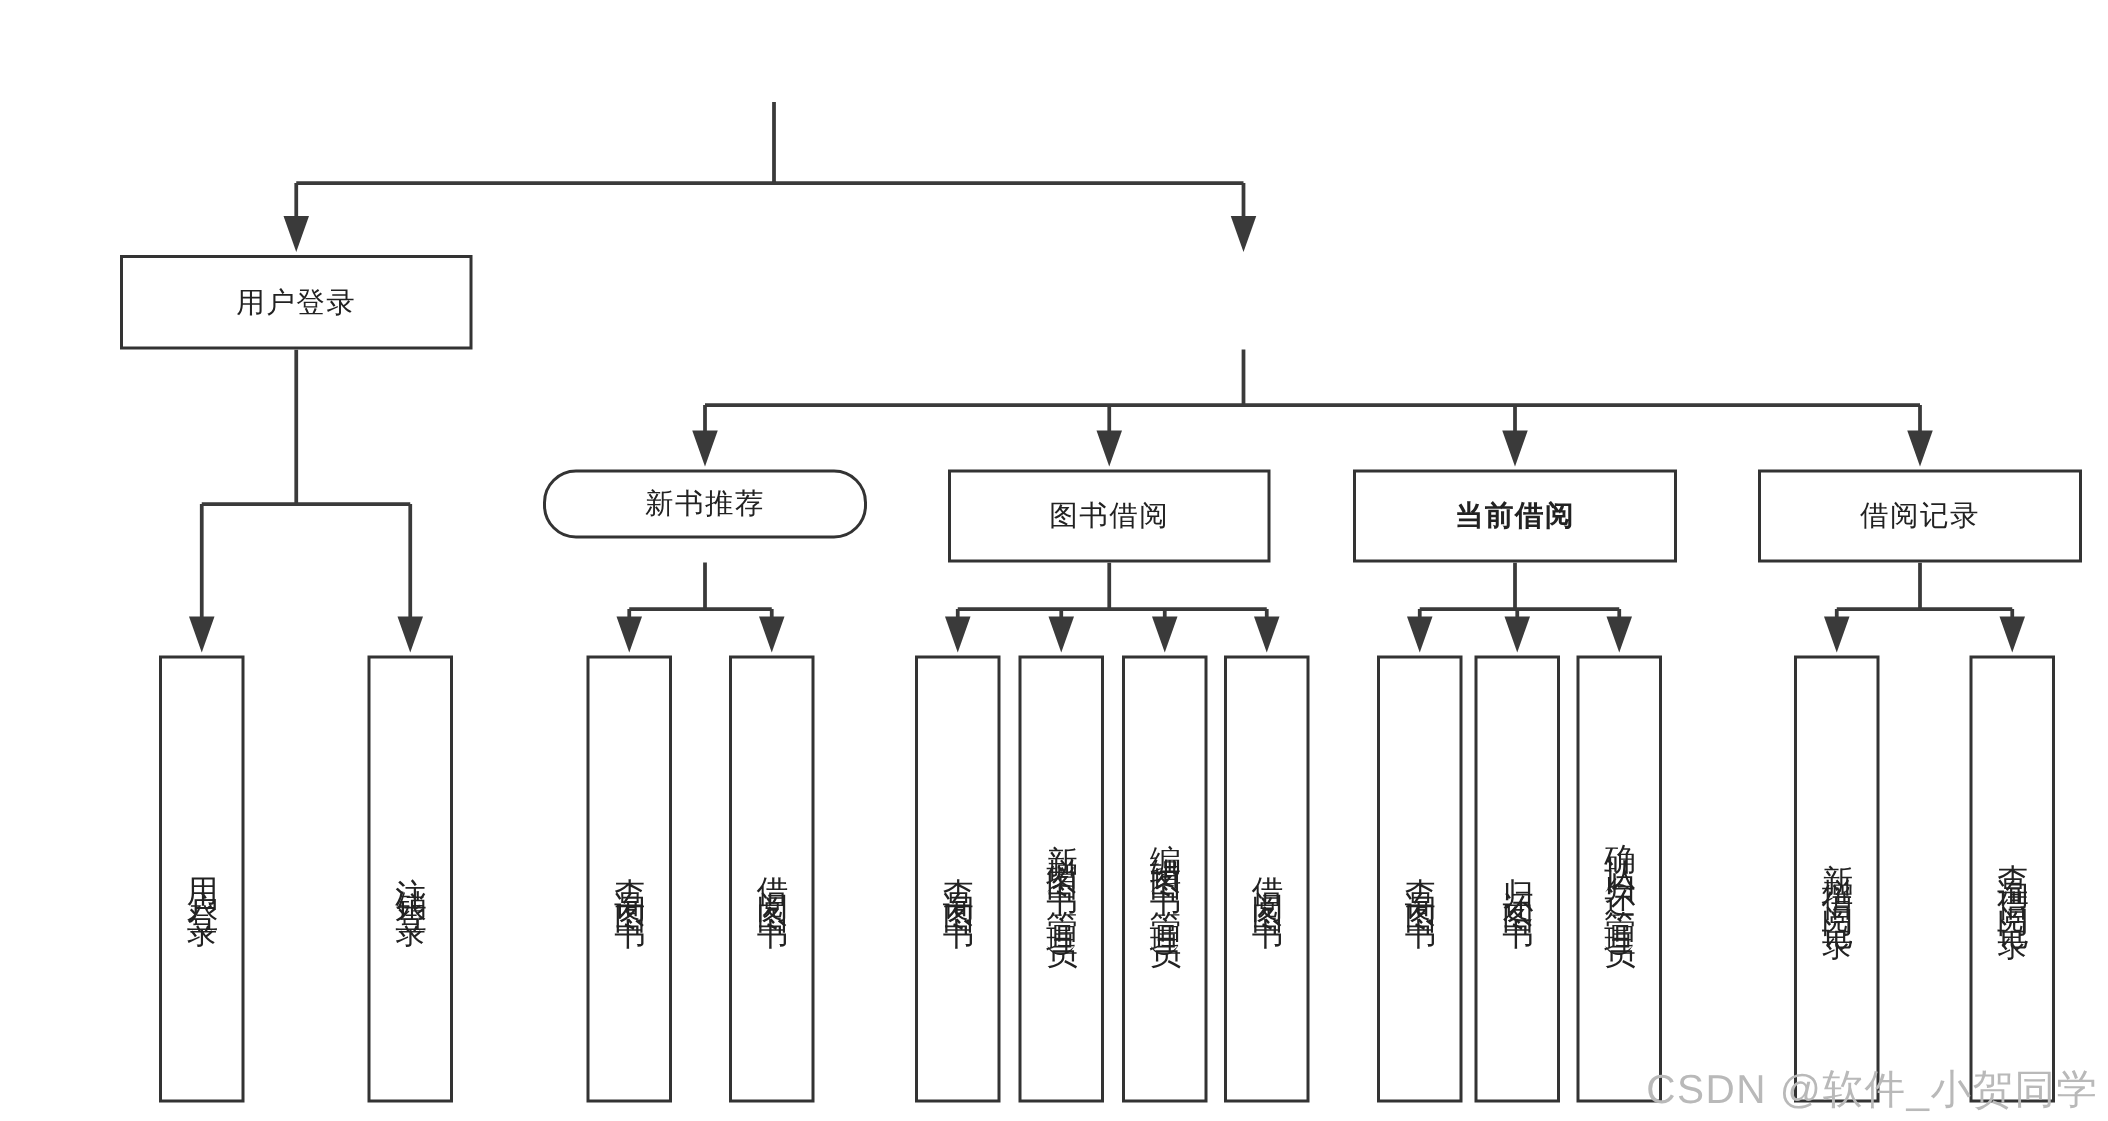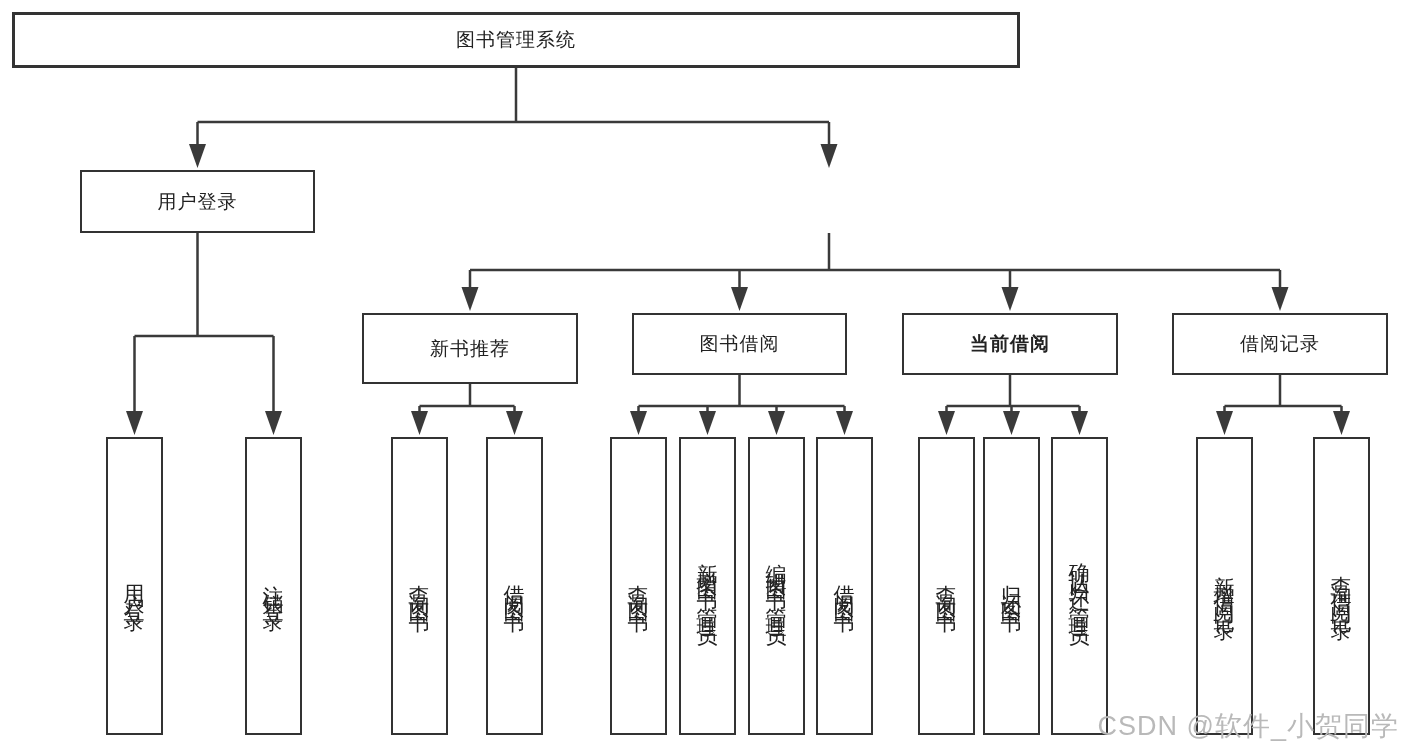--- a/index.html
+++ b/index.html
@@ -87,25 +87,24 @@
       <polygon points="768,411 785,411 776.5,435"></polygon>
       <polygon points="836,411 853,411 844.5,435"></polygon>
       <polygon points="938,411 955,411 946.5,435"></polygon>
       <polygon points="1003,411 1020,411 1011.5,435"></polygon>
       <polygon points="1071,411 1088,411 1079.5,435"></polygon>
       <polygon points="1216,411 1233,411 1224.5,435"></polygon>
       <polygon points="1333,411 1350,411 1341.5,435"></polygon>
     </g>
   </svg>
 
-  <div class="node root" style="left:12px; top:12px; width:1008px; height:56px;">图书管理系统</div>
 
   <div class="node" style="left:80px; top:170px; width:235px; height:63px;">用户登录</div>
 
-  <div class="node" style="left:362px; top:313px; width:216px; height:71px;">新书推荐</div>
+  <div class="node" style="left:362px; top:313px; width:216px; height:46px;border-radius:22px;">新书推荐</div>
   <div class="node" style="left:632px; top:313px; width:215px; height:62px;text-align:center;">图书借阅</div>
   <div class="node" style="left:902px; top:313px; width:216px; height:62px;font-weight:bold;">当前借阅</div>
   <div class="node" style="left:1172px; top:313px; width:216px; height:62px;">借阅记录</div>
 
   <div class="node leaf" style="left:106px; top:437px; width:57px; height:298px;">
     <span class="leaf-label">用户登录</span>
   </div>
   <div class="node leaf" style="left:245px; top:437px; width:57px; height:298px;">
     <span class="leaf-label">注销登录</span>
   </div>

